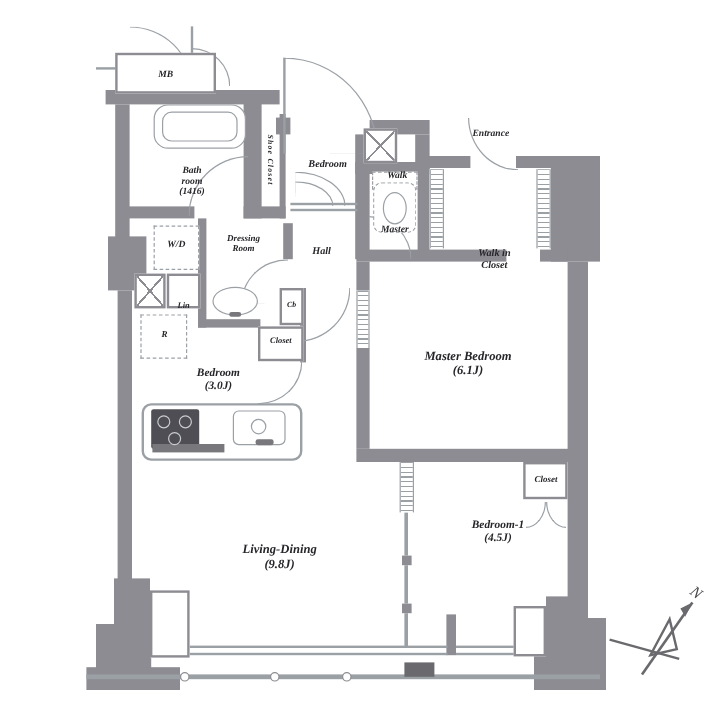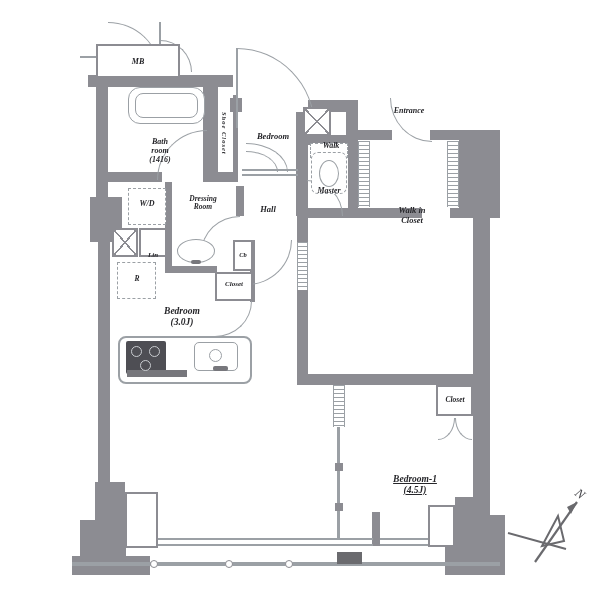--- a/index.html
+++ b/index.html
@@ -165,24 +165,32 @@
     <div>Room</div>
   </div>
   <div class="lbl s7" style="left:153px;top:236px;margin-top:16px;">Lin</div>
   <div class="lbl s75" style="left:137px;top:275px;">R</div>
   <div class="lbl s6" style="left:243px;top:251px;">Cb</div>
   <div class="lbl s7" style="left:234px;top:281px;">Closet</div>
   <div class="lbl s95" style="left:182px;top:306px;">
     <div>Bedroom</div>
     <div>(3.0J)</div>
   </div>
+  <div class="lbl s105" style="left:390px;top:292px;">
+    <div>Master Bedroom</div>
+    <div>(6.1J)</div>
+  </div>
   <div class="lbl s75" style="left:455px;top:396px;">Closet</div>
-  <div class="lbl s95" style="left:415px;top:474px;text-decoration:underline;">
+  <div class="lbl s95" style="left:415px;top:433px;">
     <div>Bedroom-1</div>
     <div>(4.5J)</div>
+  </div>
+  <div class="lbl s105" style="left:233px;top:453px;">
+    <div>Living-Dining</div>
+    <div>(9.8J)</div>
   </div>
 
   <svg style="left:492px;top:462px;" width="100" height="115" viewBox="0 0 100 115">
     <line x1="43" y1="100" x2="85" y2="40" stroke="#6a6a6e" stroke-width="2.2"></line>
     <polygon points="85,40 75,45 79,52" fill="#6a6a6e"></polygon>
     <path d="M 66,54 L 50,84 L 72,79 Z" fill="none" stroke="#6a6a6e" stroke-width="2"></path>
     <line x1="16" y1="71" x2="74" y2="87" stroke="#6a6a6e" stroke-width="2"></line>
     <text x="88" y="36" font-size="13" font-style="italic" font-family="Liberation Serif, serif" fill="#4a4a4e" text-anchor="middle" transform="rotate(38 88 32)">N</text>
   </svg>
 

